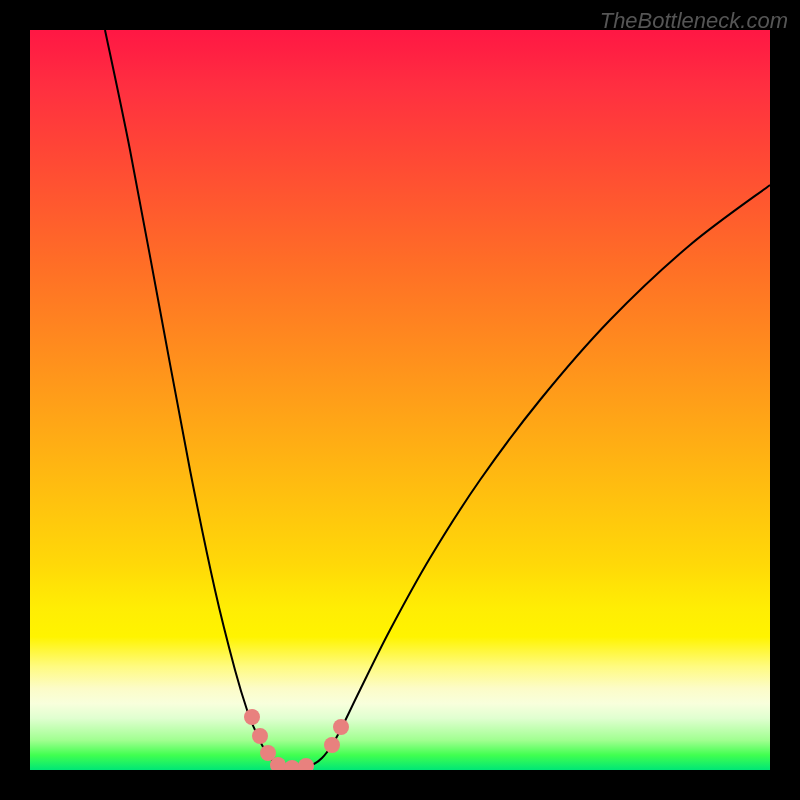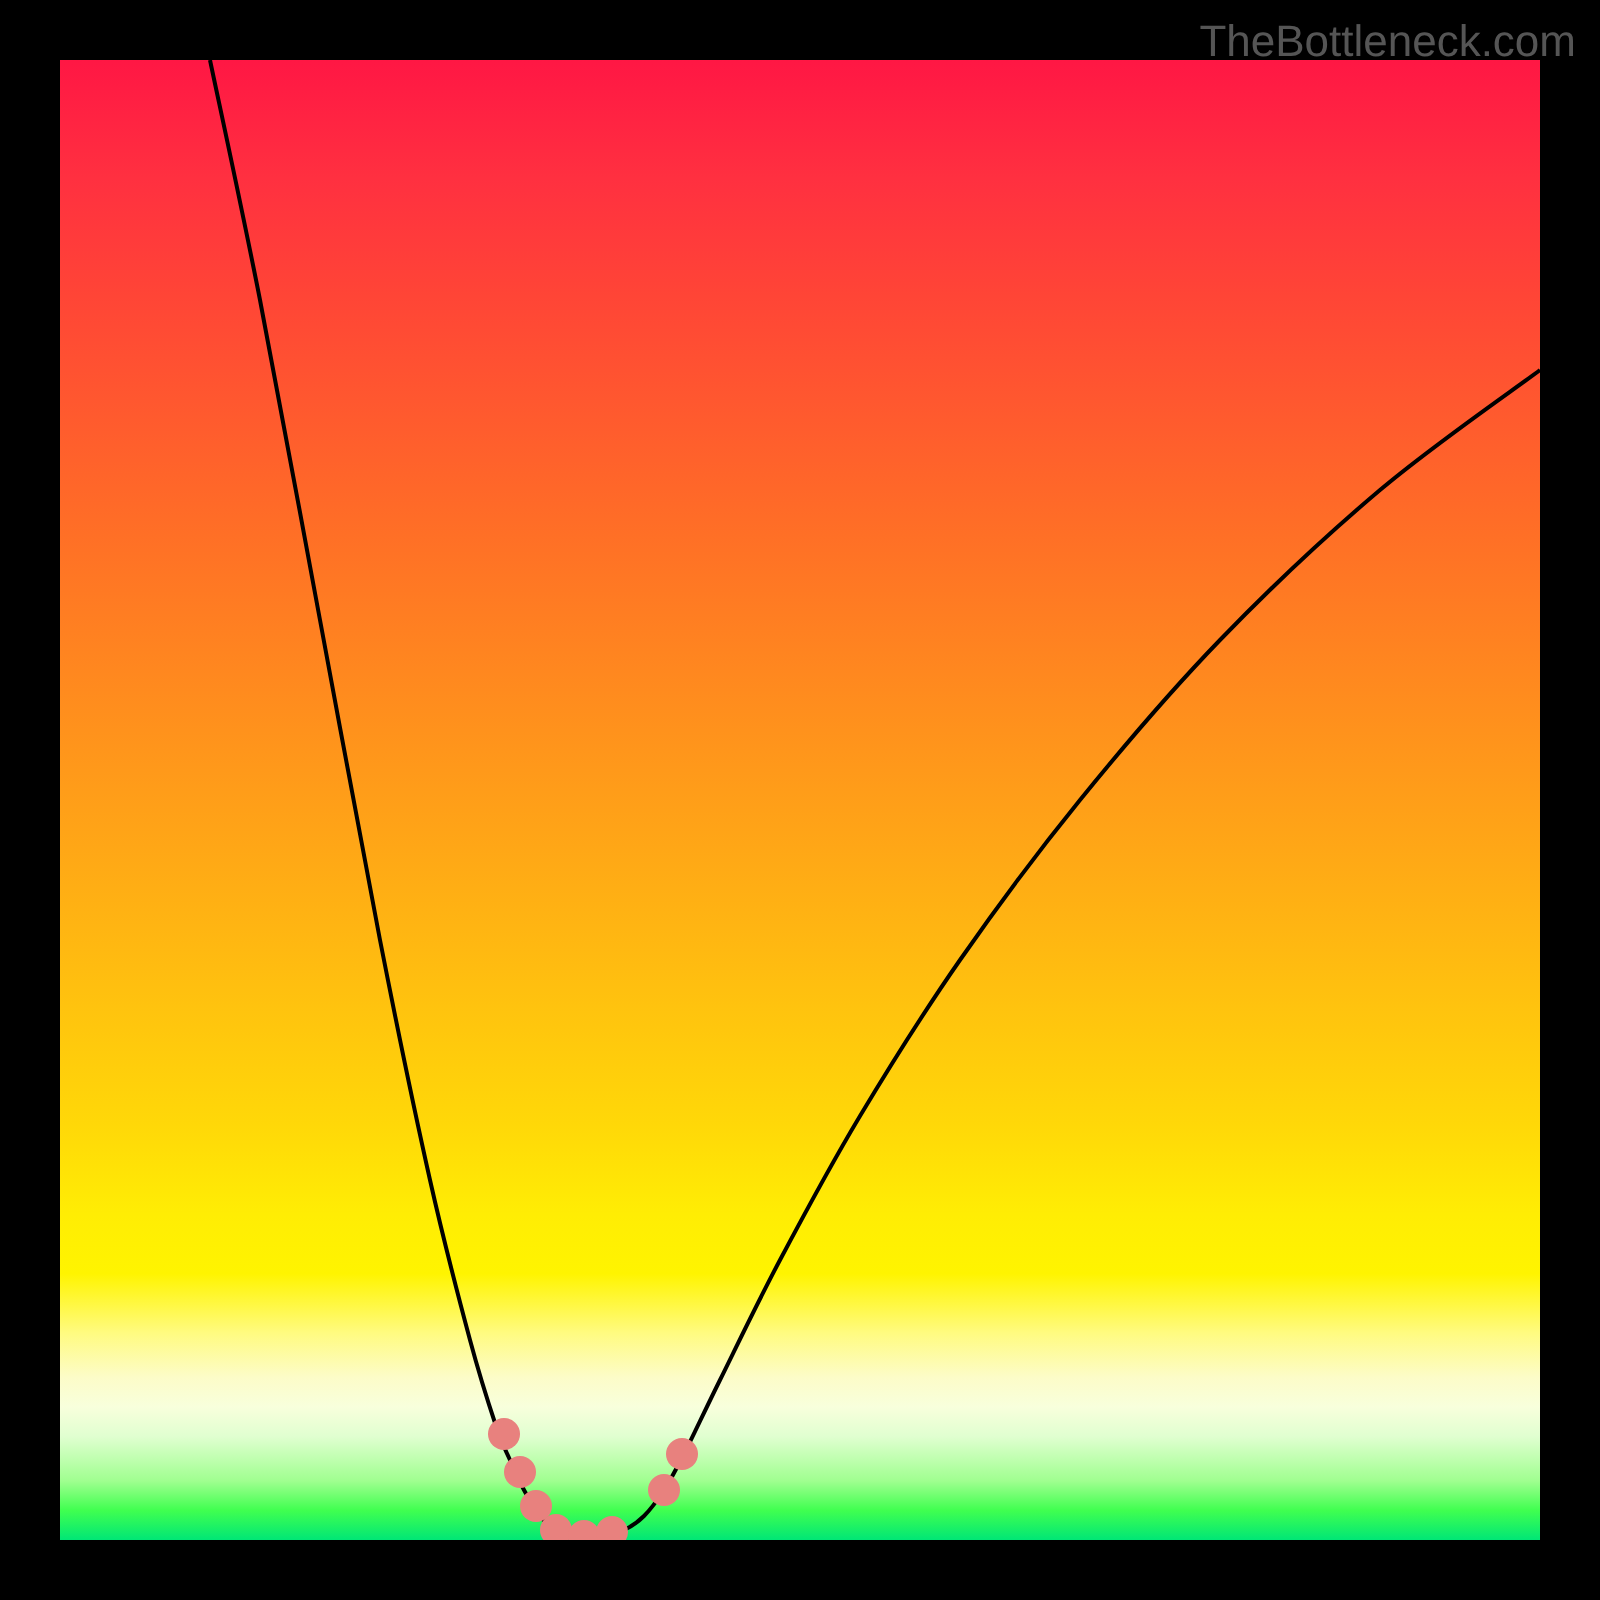--- a/index.html
+++ b/index.html
@@ -16,20 +16,21 @@
     }
     .watermark {
       position: absolute;
       top: 8px;
       right: 12px;
       font-family: Arial, sans-serif;
       font-size: 22px;
       color: #555;
       font-weight: normal;
       z-index: 10;
+      font-style: italic;
     }
     .plot-area {
       position: absolute;
       left: 30px;
       top: 30px;
       width: 740px;
       height: 740px;
       background: linear-gradient(to bottom,
         #ff1744 0%,
         #ff3040 8%,

